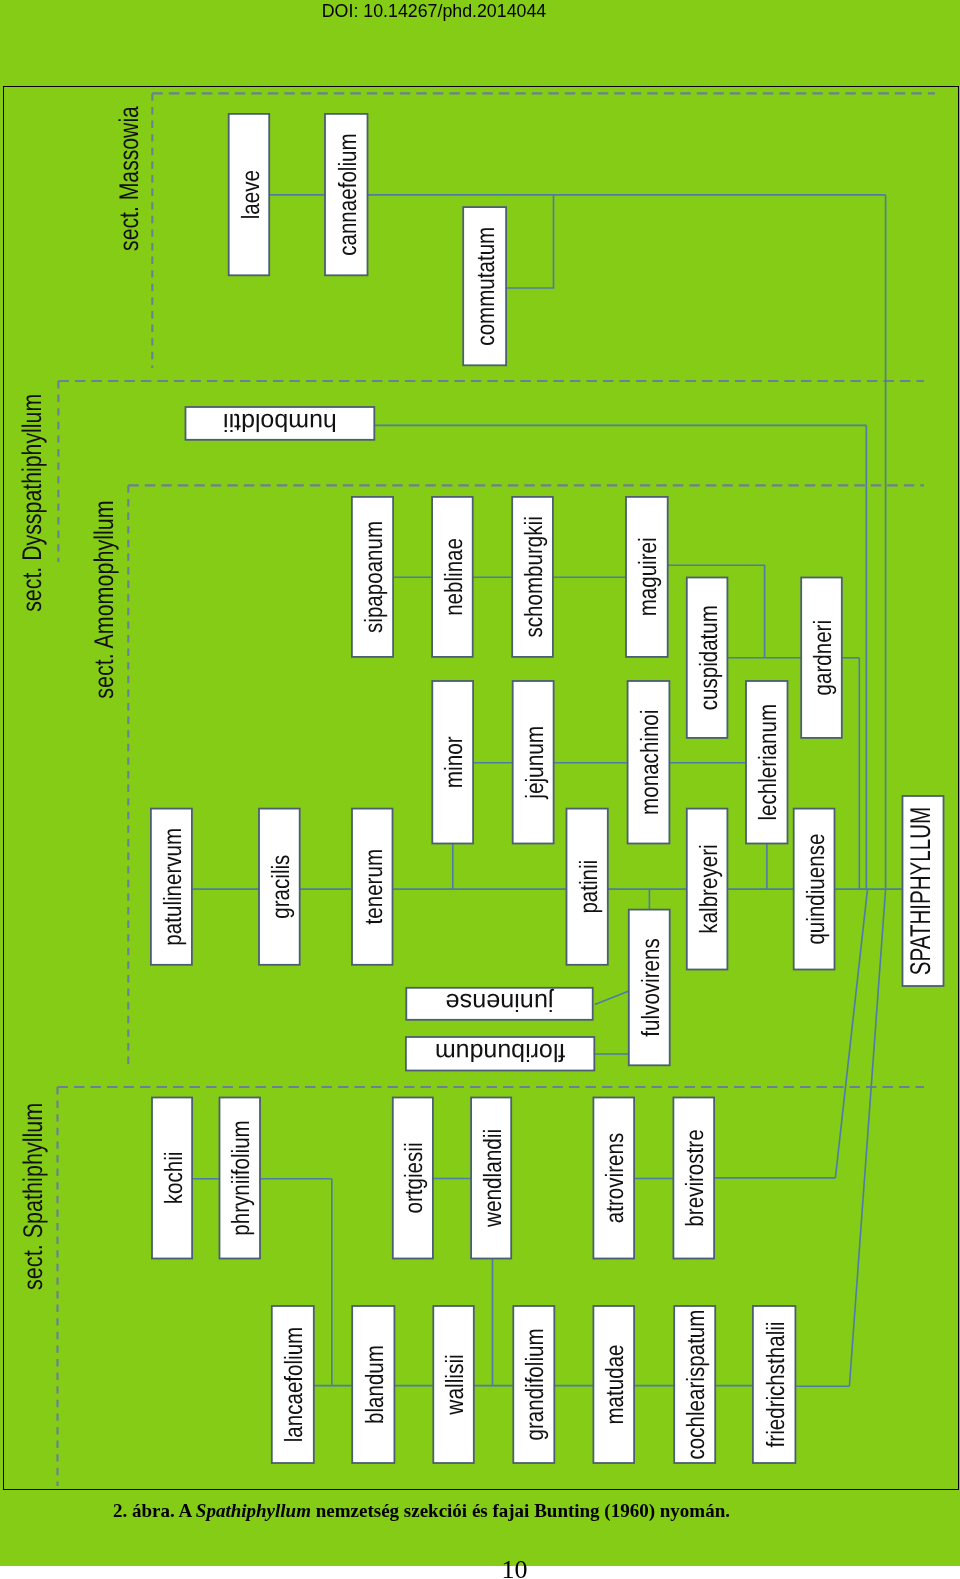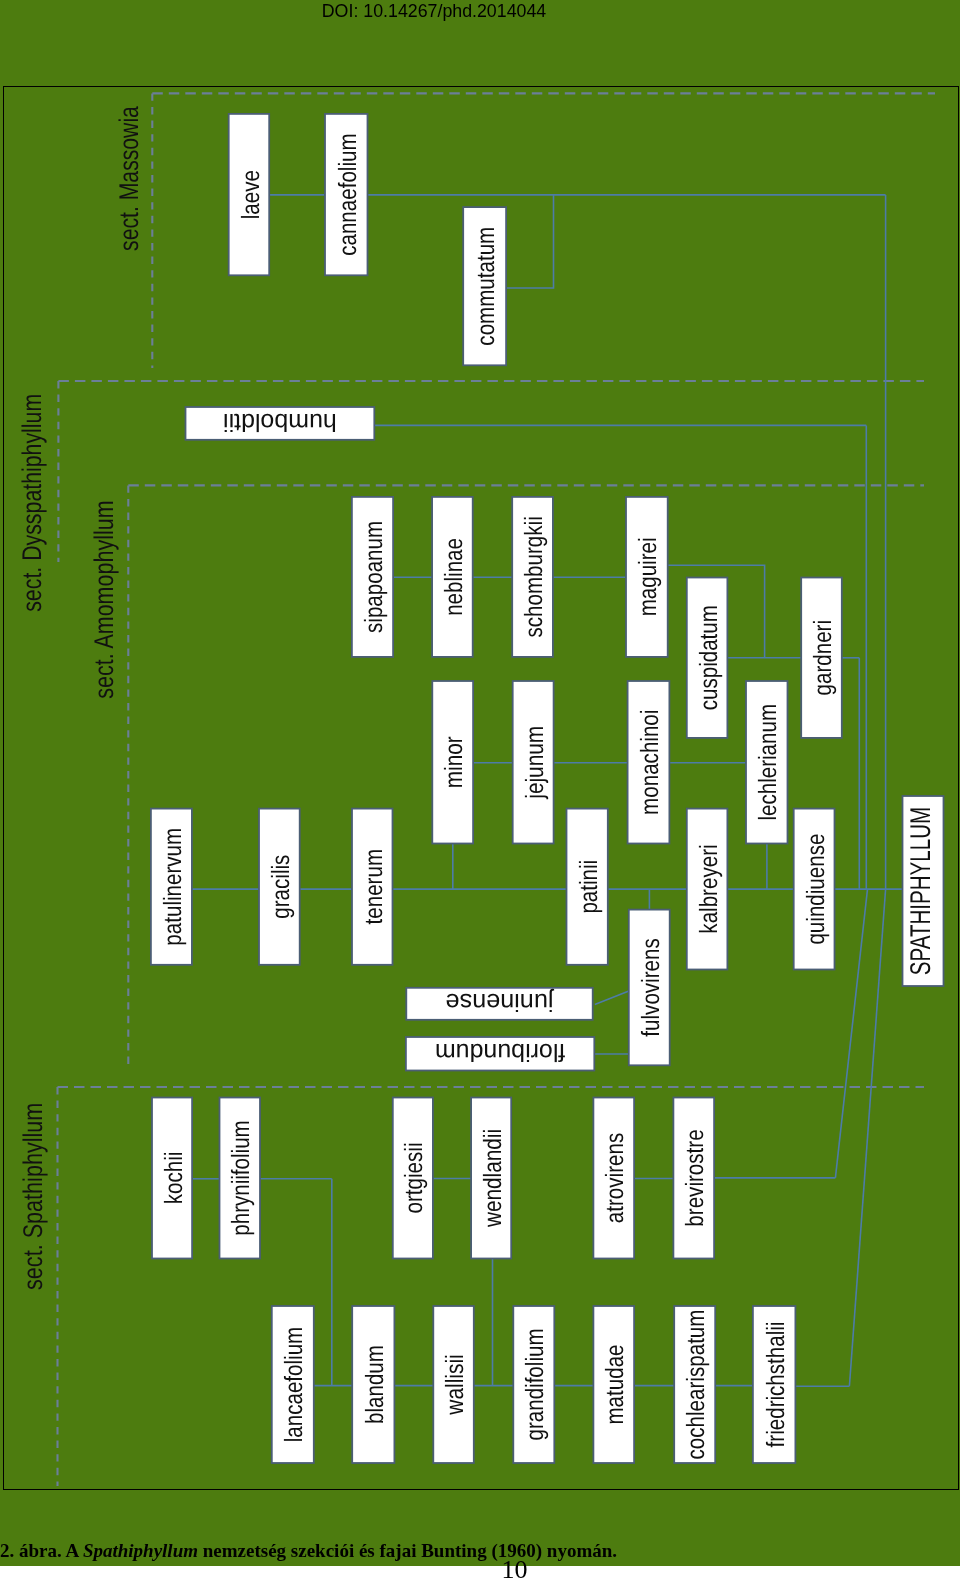--- a/index.html
+++ b/index.html
@@ -1,24 +1,24 @@
 <!DOCTYPE html>
 <html><head>
 <meta charset="utf-8">
 <style>
   html,body{margin:0;padding:0;background:#ffffff;}
   body{width:960px;height:1579px;overflow:hidden;}
-  .page{position:relative;width:960px;height:1566px;background:#4d7c0f;transform:translateZ(0);}
+  .page{position:relative;width:960px;height:1566px;background:#84cc16;transform:translateZ(0);}
   .doi{position:absolute;left:0;top:1px;width:868px;text-align:center;
        font-family:"Liberation Sans",sans-serif;font-size:17.8px;color:#000;transform:translateZ(0);}
   .figframe{position:absolute;left:3.2px;top:86px;width:955.5px;height:1404px;
        border:1.9px solid #000;box-sizing:border-box;}
   #fig{position:absolute;left:0;top:0;width:960px;height:1579px;transform:translateZ(0);}
-  .caption{position:absolute;left:0;top:1500px;width:730px;text-align:left;
-       font-family:"Liberation Serif",serif;font-size:19px;font-weight:bold;color:#000;transform:translateZ(0);margin-top:40px;}
+  .caption{position:absolute;left:0;top:1500px;width:730px;text-align:right;
+       font-family:"Liberation Serif",serif;font-size:19px;font-weight:bold;color:#000;transform:translateZ(0);}
   .caption .genus{font-style:italic;}
   .pageno{position:absolute;left:0;top:1557px;width:1029px;text-align:center;
        font-family:"Liberation Serif",serif;font-size:26px;line-height:26px;color:#000;transform:translateZ(0);}
   svg text{font-family:"Liberation Sans",sans-serif;-webkit-font-smoothing:antialiased;text-rendering:geometricPrecision;}
   *{-webkit-font-smoothing:antialiased;}
 </style>
 </head>
 <body>
 
 <div class="page">

